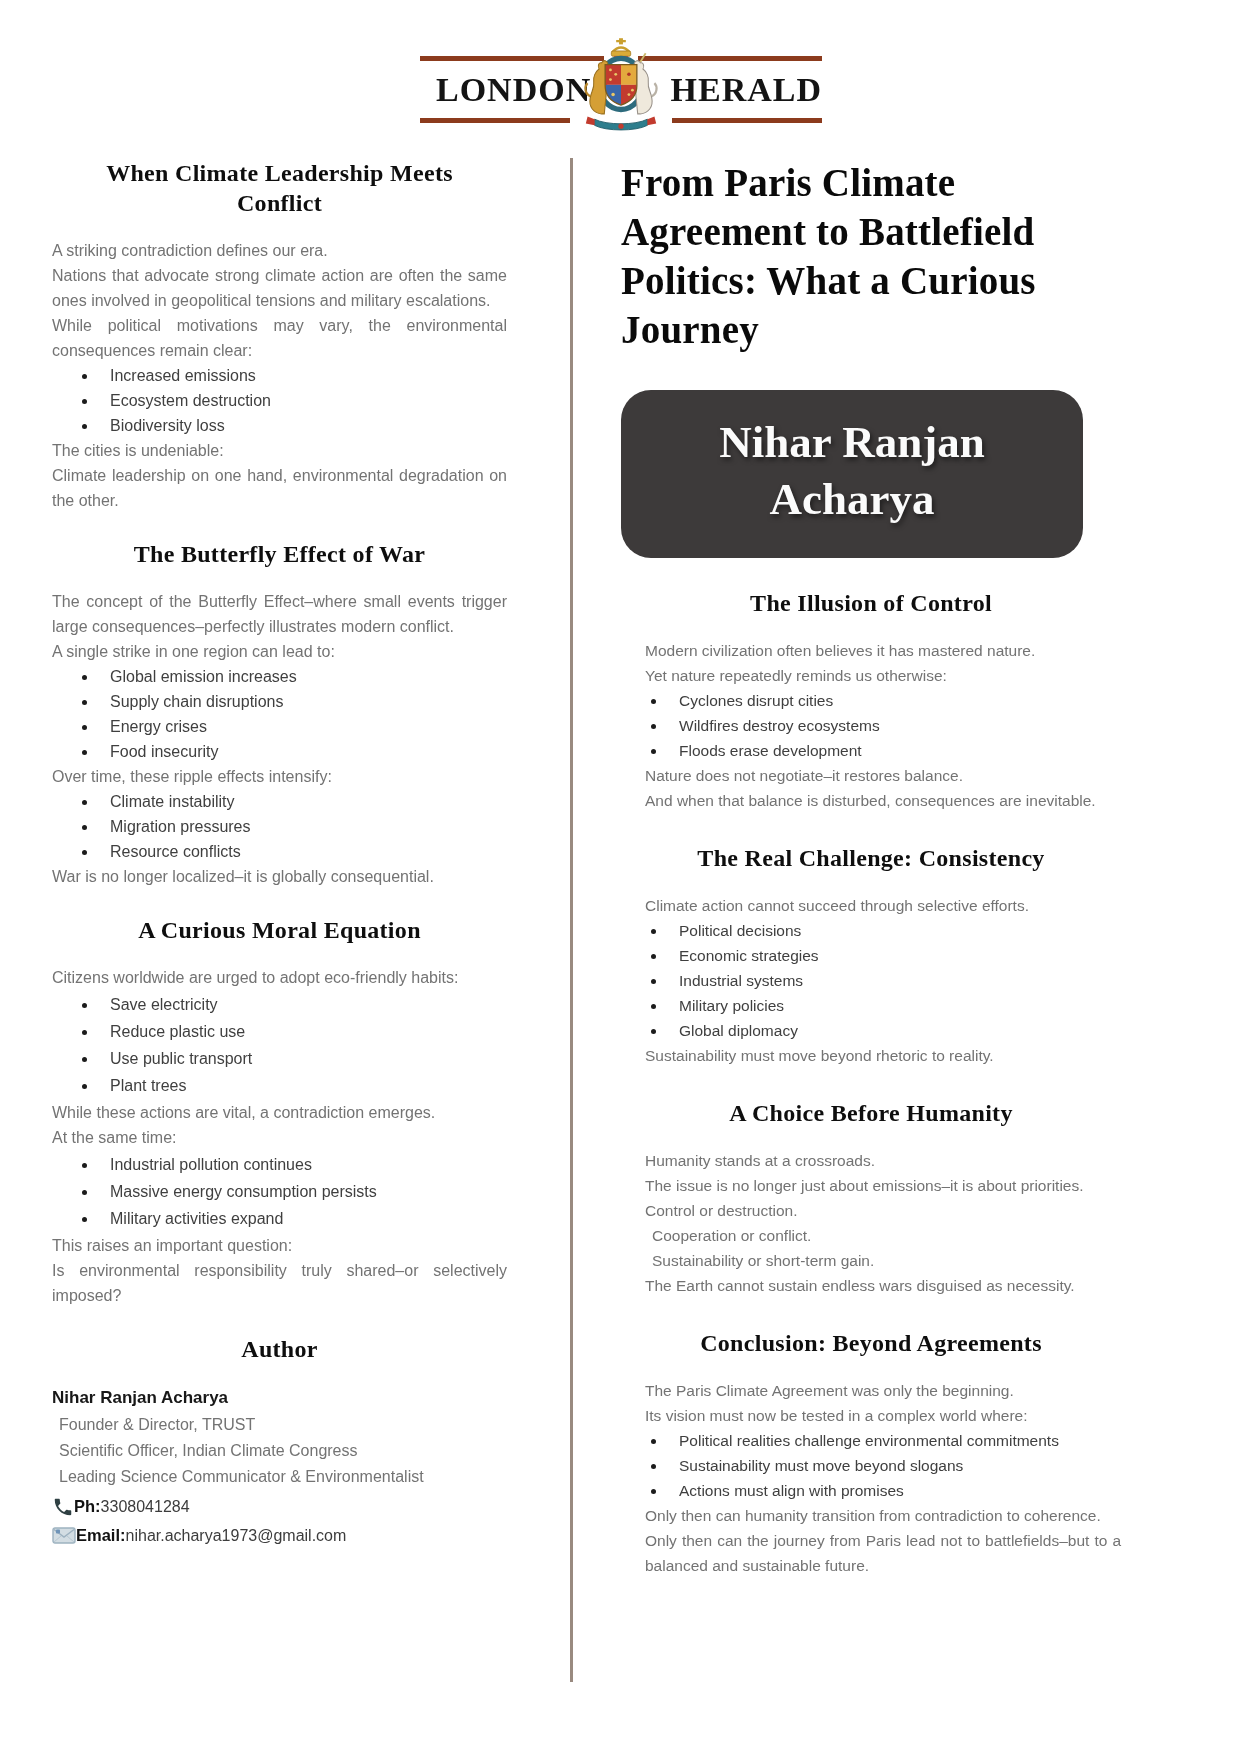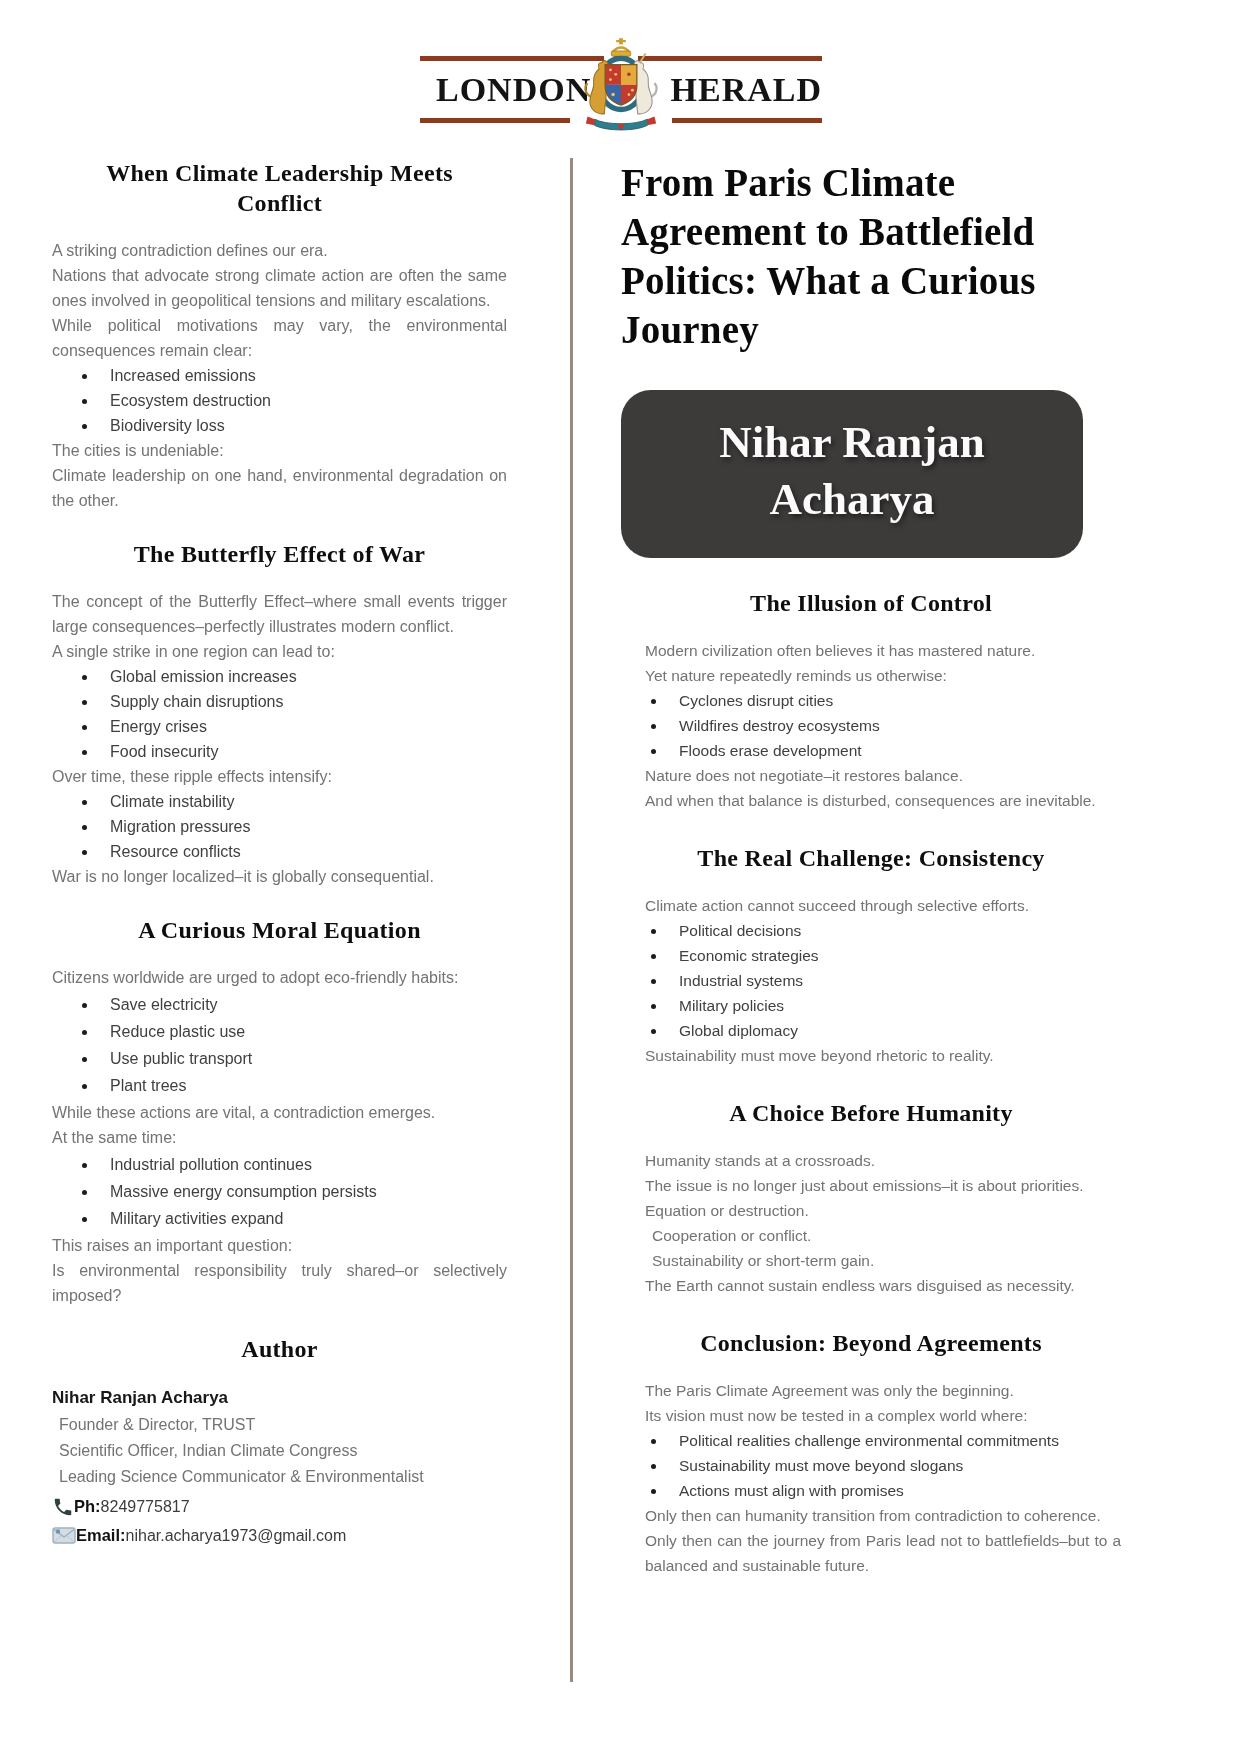--- a/index.html
+++ b/index.html
@@ -179,21 +179,21 @@
         <p class="role">Founder &amp; Director, TRUST</p>
         <p class="role">Scientific Officer, Indian Climate Congress</p>
         <p class="role">Leading Science Communicator &amp; Environmentalist</p>
         <div class="contact-row">
           <span class="icon">
             <svg width="22" height="22" viewBox="0 0 24 24">
               <path d="M6.62 10.79c1.44 2.83 3.76 5.14 6.59 6.59l2.2-2.21c.27-.27.67-.36 1.02-.24 1.12.37 2.33.57 3.57.57.55 0 1 .45 1 1V20c0 .55-.45 1-1 1-9.39 0-17-7.61-17-17 0-.55.45-1 1-1h3.5c.55 0 1 .45 1 1 0 1.25.2 2.45.57 3.57.11.35.03.74-.25 1.02l-2.2 2.2z" fill="#2f4043"></path>
             </svg>
           </span>
           <span class="label">Ph:</span>
-          <span class="value">8249775817</span>
+          <span class="value">3308041284</span>
         </div>
         <div class="contact-row">
           <span class="icon">
             <svg width="24" height="19" viewBox="0 0 24 18">
               <rect x="1" y="1.5" width="22" height="15" rx="2" fill="#d3dde3" stroke="#9db2c0" stroke-width="1.4"></rect>
               <path d="M2 3l10 7.5L22 3" fill="none" stroke="#9db2c0" stroke-width="1.4"></path>
               <path d="M2 15.5l7-6M22 15.5l-7-6" stroke="#b8c8d2" stroke-width="1"></path>
               <rect x="4" y="3" width="4" height="4" rx="0.8" fill="#6f94b8"></rect>
             </svg>
           </span>
@@ -230,21 +230,21 @@
             <li>Industrial systems</li>
             <li>Military policies</li>
             <li>Global diplomacy</li>
           </ul>
           <p class="nowrap">Sustainability must move beyond rhetoric to reality.</p>
         </section>
         <section>
           <h2 class="section-heading">A Choice Before Humanity</h2>
           <p>Humanity stands at a crossroads.</p>
           <p class="nowrap">The issue is no longer just about emissions–it is about priorities.</p>
-          <p>Equation or destruction.</p>
+          <p>Control or destruction.</p>
           <p class="indent">Cooperation or conflict.</p>
           <p class="indent">Sustainability or short-term gain.</p>
           <p class="nowrap">The Earth cannot sustain endless wars disguised as necessity.</p>
         </section>
         <section>
           <h2 class="section-heading">Conclusion: Beyond Agreements</h2>
           <p class="nowrap">The Paris Climate Agreement was only the beginning.</p>
           <p class="nowrap">Its vision must now be tested in a complex world where:</p>
           <ul>
             <li>Political realities challenge environmental commitments</li>

